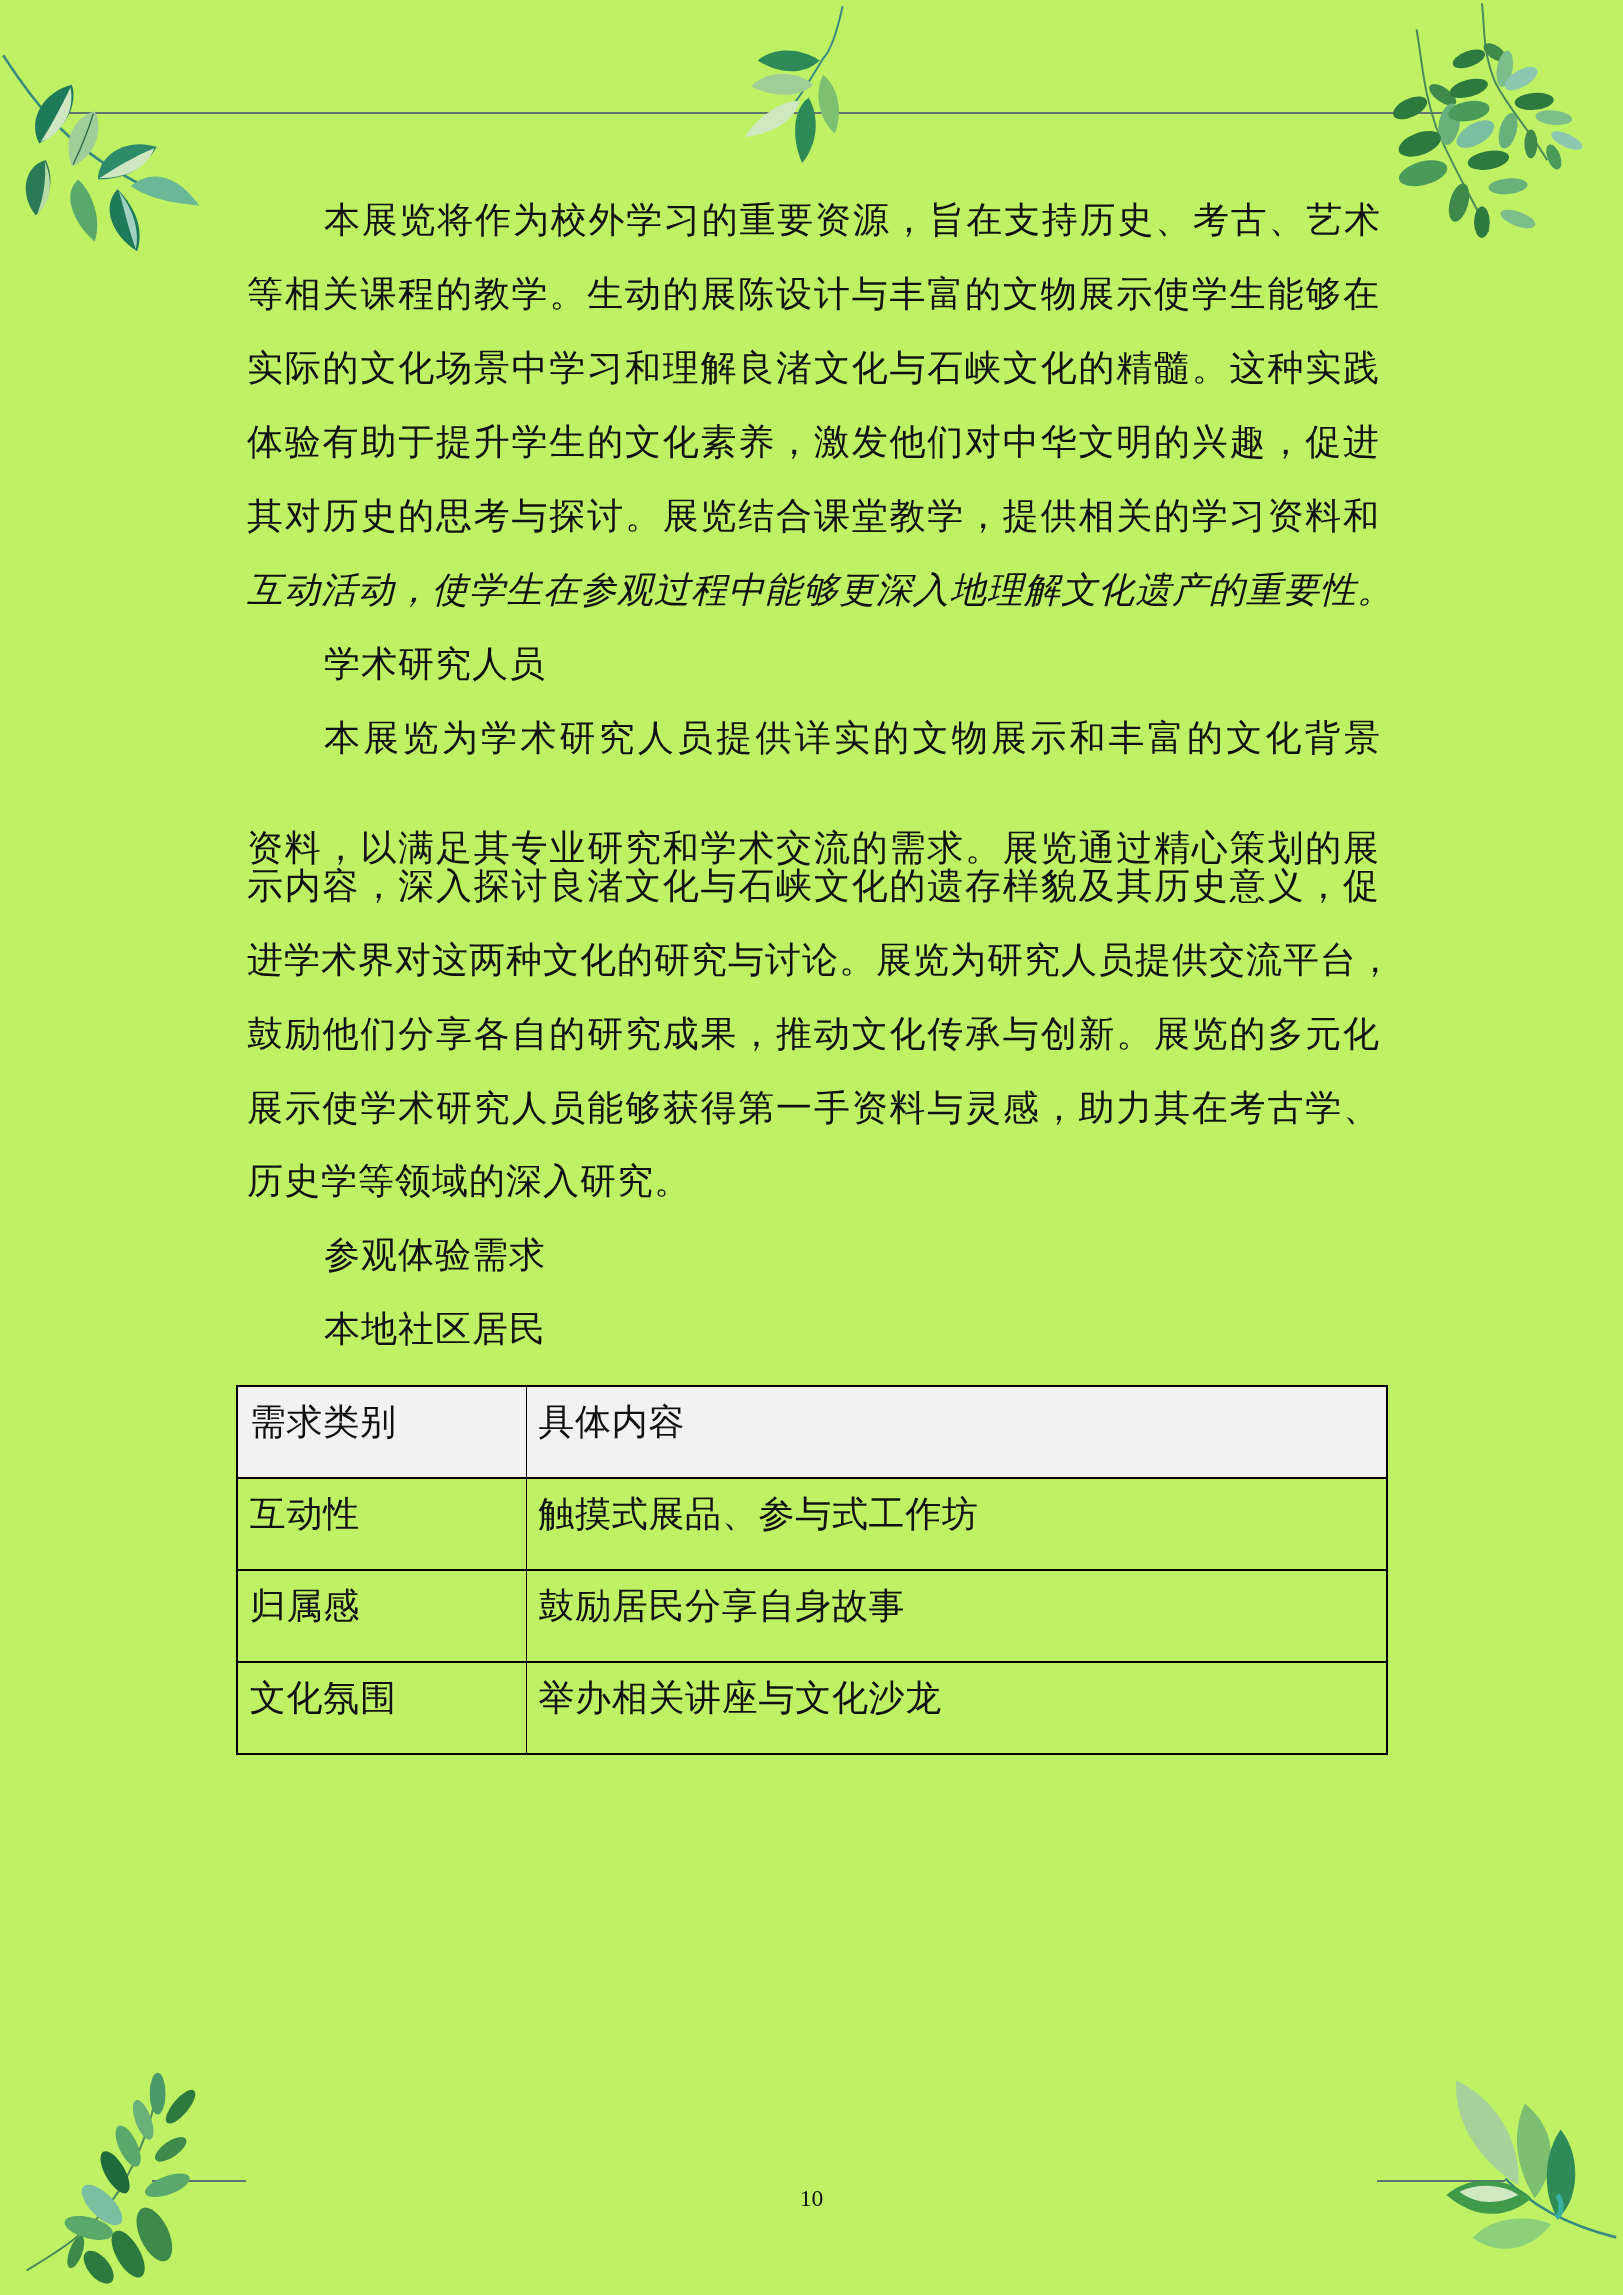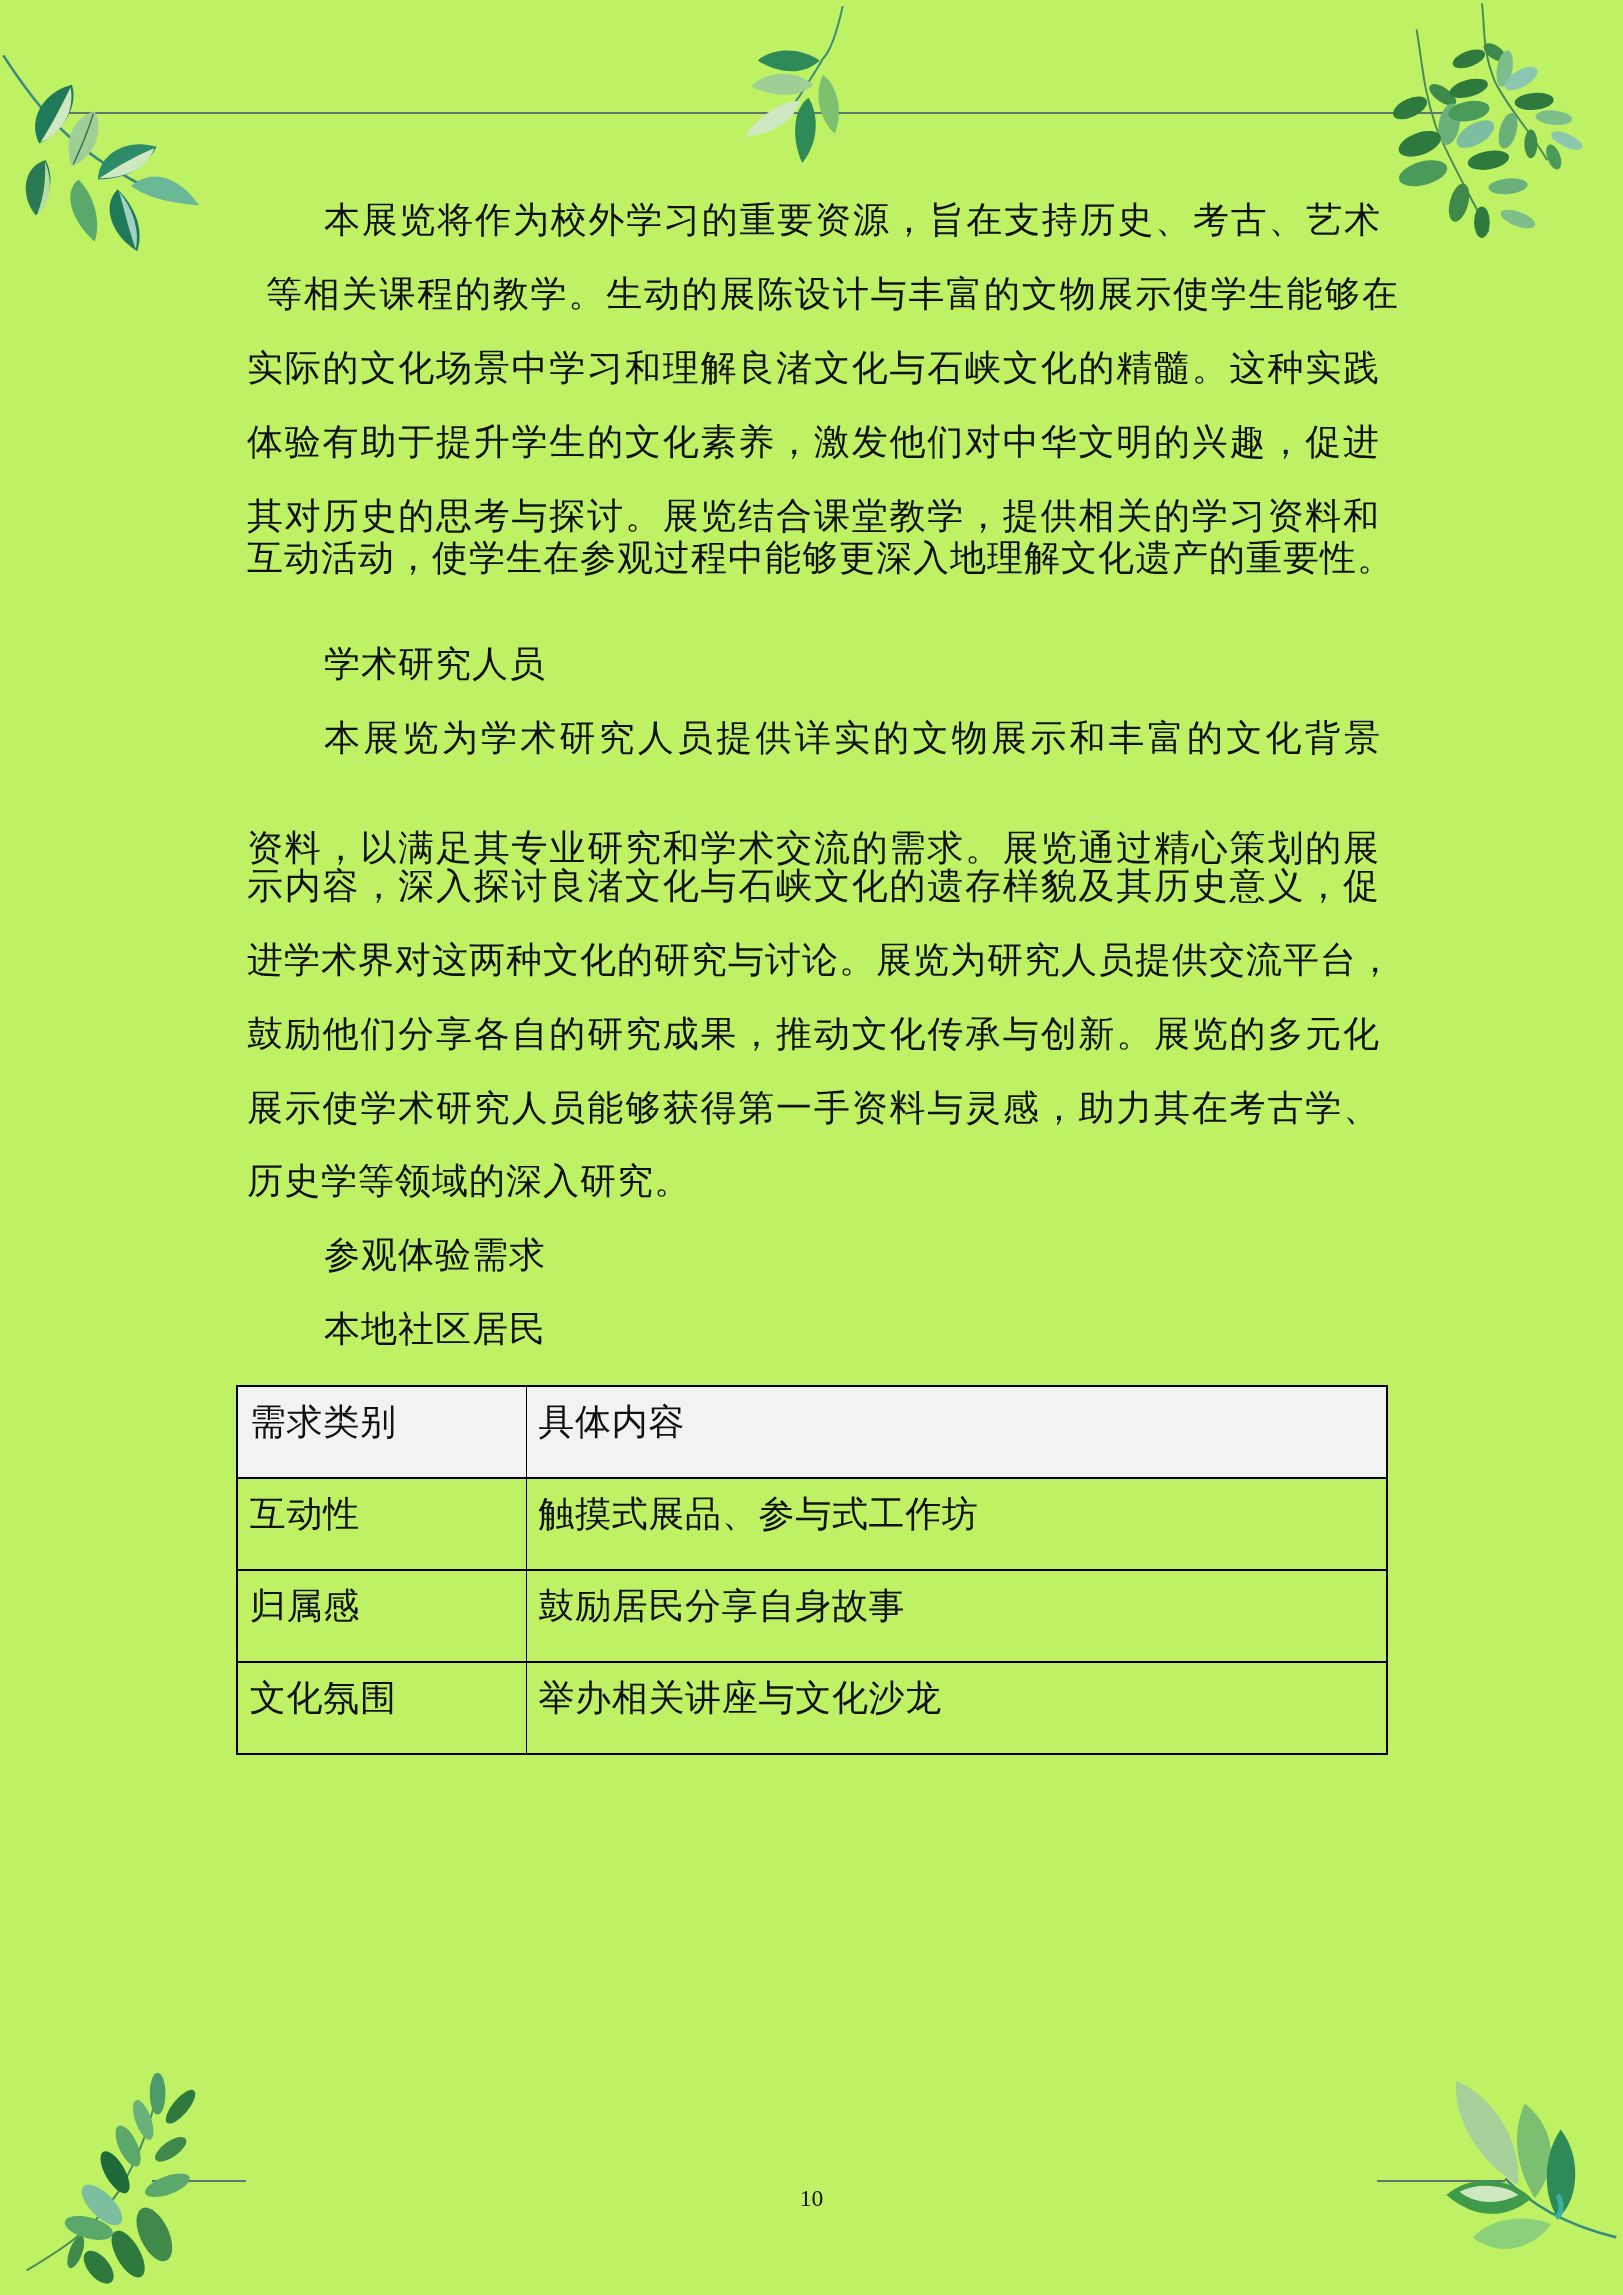--- a/index.html
+++ b/index.html
@@ -133,25 +133,25 @@
       <path d="M75 10 C140 40 175 110 170 170 C120 140 70 80 75 10Z" fill="#a8d09a"></path>
       <path d="M180 45 C225 80 235 140 195 190 C165 140 160 90 180 45Z" fill="#7cbf70"></path>
       <path d="M235 85 C270 130 260 200 230 220 C205 180 210 120 235 85Z" fill="#2e8b57"></path>
       <path d="M230 185 C240 200 235 215 228 220" stroke="#3bb0a0" stroke-width="8" fill="none"></path>
       <path d="M100 250 C140 210 200 220 220 230 C190 270 140 280 100 250Z" fill="#8cd07a"></path>
     </svg>
   </div>
 
   <div>
     <div class="line indent" style="top:200px; width:1057px; text-align:justify; text-align-last:justify;">本展览将作为校外学习的重要资源，旨在支持历史、考古、艺术</div>
-    <div class="line justify" style="top:274px;margin-left:19px;">等相关课程的教学。生动的展陈设计与丰富的文物展示使学生能够在</div>
+    <div class="line justify" style="top:274px;">等相关课程的教学。生动的展陈设计与丰富的文物展示使学生能够在</div>
     <div class="line justify" style="top:348px;">实际的文化场景中学习和理解良渚文化与石峡文化的精髓。这种实践</div>
     <div class="line justify" style="top:422px;">体验有助于提升学生的文化素养，激发他们对中华文明的兴趣，促进</div>
     <div class="line justify" style="top:496px;">其对历史的思考与探讨。展览结合课堂教学，提供相关的学习资料和</div>
-    <div class="line" style="top:538px;">互动活动，使学生在参观过程中能够更深入地理解文化遗产的重要性。</div>
+    <div class="line" style="top:570px;font-style:italic;">互动活动，使学生在参观过程中能够更深入地理解文化遗产的重要性。</div>
   </div>
 
   <div class="line indent" style="top:644px;">学术研究人员</div>
 
   <div>
     <div class="line indent" style="top:718px; width:1057px; text-align:justify; text-align-last:justify;">本展览为学术研究人员提供详实的文物展示和丰富的文化背景</div>
     <div class="line justify" style="top:792px;margin-top:36px;">资料，以满足其专业研究和学术交流的需求。展览通过精心策划的展</div>
     <div class="line justify" style="top:866px;">示内容，深入探讨良渚文化与石峡文化的遗存样貌及其历史意义，促</div>
     <div class="line justify" style="top:940px;">进学术界对这两种文化的研究与讨论。展览为研究人员提供交流平台，</div>
     <div class="line justify" style="top:1014px;">鼓励他们分享各自的研究成果，推动文化传承与创新。展览的多元化</div>

